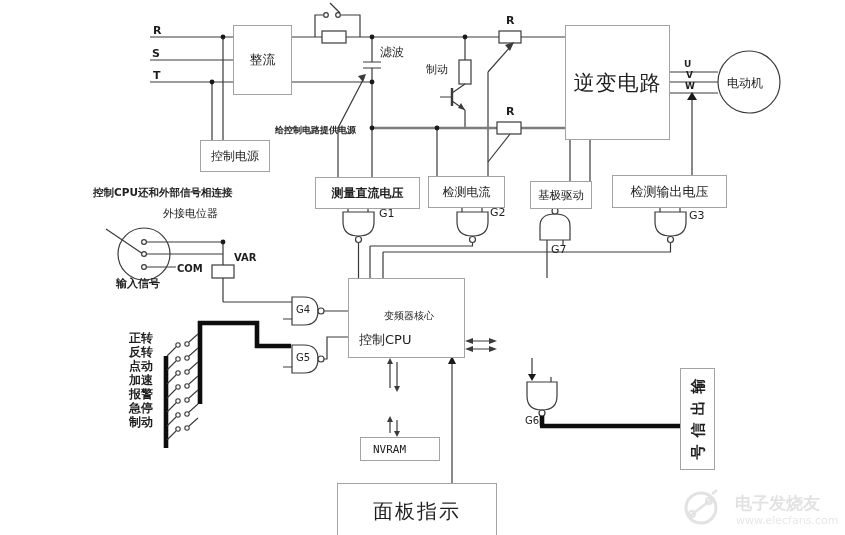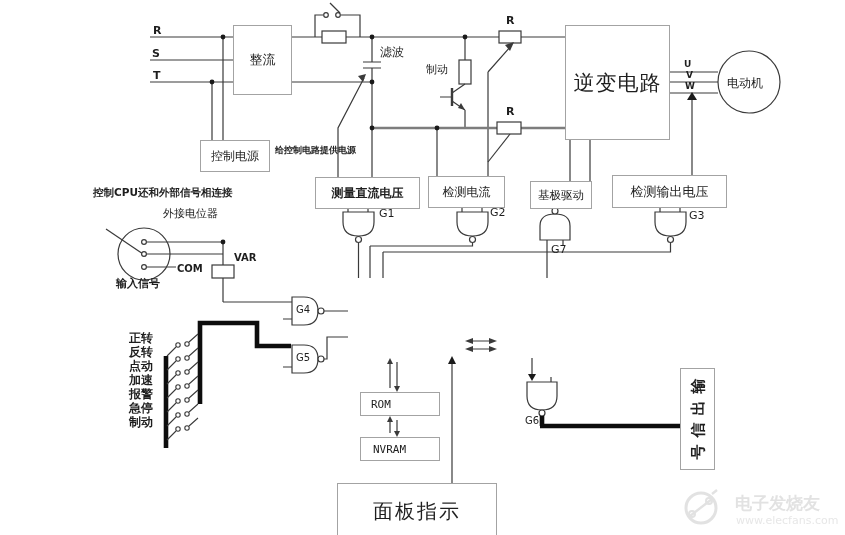--- a/index.html
+++ b/index.html
@@ -207,25 +207,26 @@
     </div>
 
 <div class="box" style="left:530px;top:181px;width:62px;height:28px;font-size:11.5px;">
       <span>基极驱动</span>
     </div>
 
 <div class="box" style="left:612px;top:175px;width:115px;height:33px;font-size:13px;">
       <span>检测输出电压</span>
     </div>
 
-
-
-<div class="box" style="left:360px;top:392px;width:80px;height:24px;justify-content:flex-start;padding-left:10px;font-size:11px;font-family:'DejaVu Sans Mono','Liberation Mono',monospace;">
-      <span>ROM</span>
-    </div>
+<div class="box" style="left:348px;top:278px;width:117px;height:80px;">
+  <span class="lbl" style="left:35px;top:30px;font-size:10px;">变频器核心</span>
+  <span class="lbl" style="left:10px;top:52px;font-size:13px;">控制CPU</span>
+</div>
+
+
 
 <div class="box" style="left:360px;top:437px;width:80px;height:24px;justify-content:flex-start;padding-left:12px;font-size:11px;font-family:'DejaVu Sans Mono','Liberation Mono',monospace;">
       <span>NVRAM</span>
     </div>
 
 <div class="box" style="left:337px;top:483px;width:160px;height:60px;font-size:20px;align-items:flex-start;padding-top:14px;letter-spacing:2px;">
       <span>面板指示</span>
     </div>
 
 <div class="box vert bold" style="left:680px;top:368px;width:35px;height:102px;font-size:15px;flex-direction:column;">
@@ -252,21 +253,21 @@
 <div class="lbl" style="left:727px;top:75px;font-size:12px;">电动机</div>
 
 <div class="lbl" style="left:379px;top:207px;font-size:11px;">G1</div>
 <div class="lbl" style="left:490px;top:206px;font-size:11px;">G2</div>
 <div class="lbl" style="left:689px;top:209px;font-size:11px;">G3</div>
 <div class="lbl" style="left:551px;top:243px;font-size:11px;">G7</div>
 <div class="lbl" style="left:296px;top:304px;font-size:10px;">G4</div>
 <div class="lbl" style="left:296px;top:352px;font-size:10px;">G5</div>
 <div class="lbl" style="left:525px;top:415px;font-size:10px;">G6</div>
 
-<div class="lbl bold" style="left:231px;top:144px;font-size:9px;padding-left:44px;">给控制电路提供电源</div>
+<div class="lbl bold" style="left:231px;top:124px;font-size:9px;padding-left:44px;">给控制电路提供电源</div>
 <div class="lbl bold" style="left:93px;top:186px;font-size:10.5px;">控制CPU还和外部信号相连接</div>
 <div class="lbl" style="left:163px;top:206px;font-size:11px;">外接电位器</div>
 <div class="lbl bold" style="left:116px;top:276px;font-size:11px;">输入信号</div>
 <div class="lbl bold" style="left:177px;top:263px;font-size:10px;">COM</div>
 <div class="lbl bold" style="left:234px;top:252px;font-size:10px;">VAR</div>
 
 <div class="lbl bold" style="left:129px;top:330px;font-size:12px;">正转</div>
 <div class="lbl bold" style="left:129px;top:344px;font-size:12px;">反转</div>
 <div class="lbl bold" style="left:129px;top:358px;font-size:12px;text-align:center;">点动</div>
 <div class="lbl bold" style="left:129px;top:372px;font-size:12px;">加速</div>

